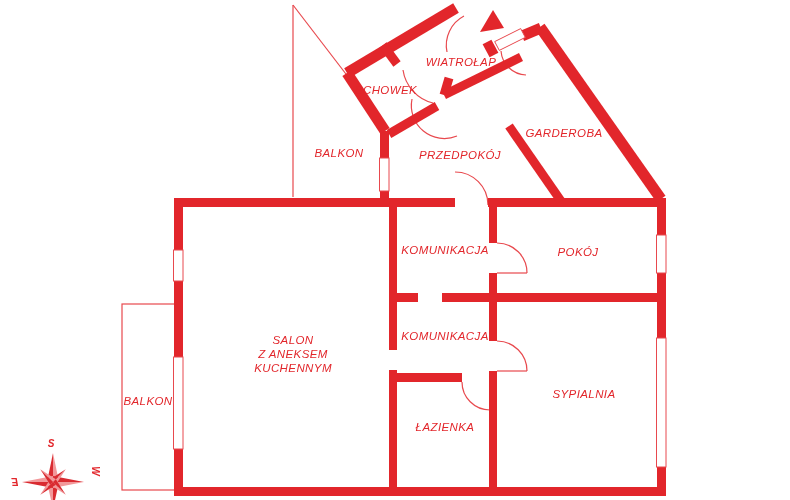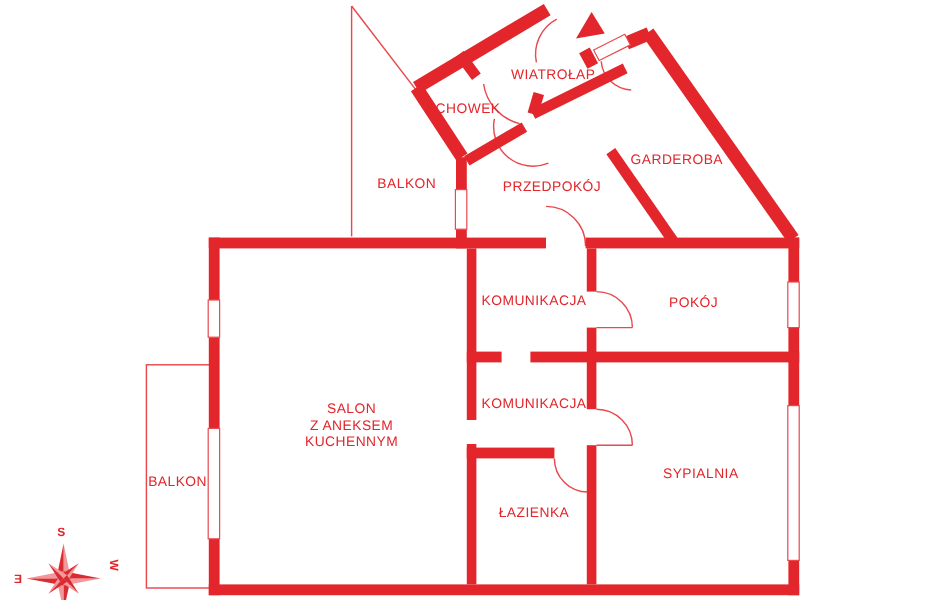--- a/index.html
+++ b/index.html
@@ -1,18 +1,19 @@
 <!DOCTYPE html>
 <html style="--wall: #e2262b; --thin: #e8494e;"><head>
 <meta charset="utf-8">
 <style>
   html,body{margin:0;padding:0;background:#ffffff;}
   .stage{
     position:relative;width:790px;height:500px;background:#fff;overflow:hidden;
     font-family:"Liberation Sans", sans-serif;
+    font-style:italic;
   }
   svg{position:absolute;left:0;top:0;}
   .room-label{
     fill:var(--wall,#e2262b);
     font-family:"Liberation Sans", sans-serif;
     font-size:11.5px;
     letter-spacing:0.4px;
   }
   .compass-letter{
     fill:var(--wall,#e2262b);

